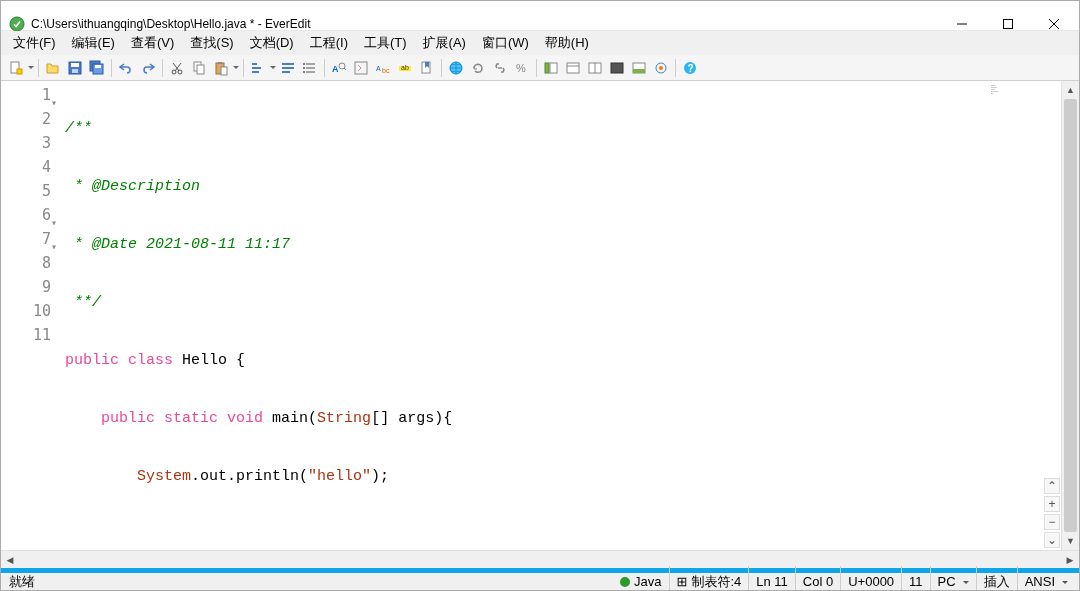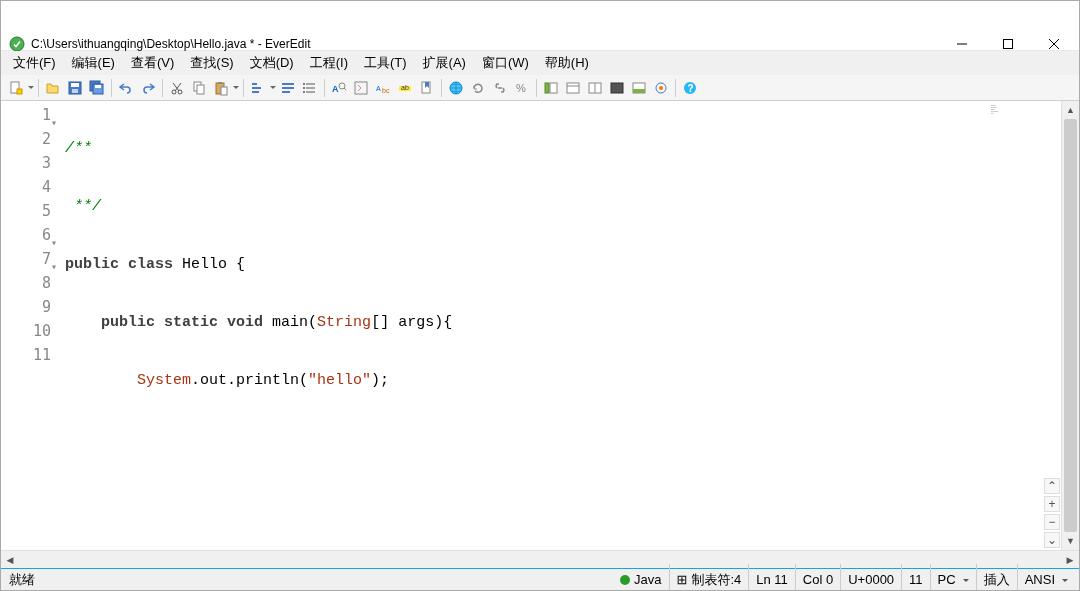--- a/index.html
+++ b/index.html
@@ -1,17 +1,17 @@
 <!DOCTYPE html>
 <html><head>
 <meta charset="utf-8">
 <style>
 * { margin: 0; padding: 0; box-sizing: border-box; }
 body { font-family: "Microsoft YaHei", Tahoma, sans-serif; font-size: 13px; background: #fff; width: 1080px; height: 591px; overflow: hidden; display: flex; flex-direction: column; border: 1px solid #aaa; }
-.titlebar { height: 30px; background: #fff; display: flex; align-items: center; padding: 17px 2px 0 8px; border-bottom: 1px solid #e8e8e8; margin-top: 20px; }
+.titlebar { height: 30px; background: #fff; display: flex; align-items: center; padding: 17px 2px 0 8px; border-bottom: 1px solid #e8e8e8; }
 .titlebar-icon { width: 16px; height: 16px; margin-right: 6px; }
 .titlebar-icon svg { width: 16px; height: 16px; }
 .titlebar-title { flex: 1; color: #000; font-size: 12px; }
 .win-controls { display: flex; }
 .win-btn { width: 46px; height: 29px; display: flex; align-items: center; justify-content: center; cursor: default; }
 .win-btn svg { width: 10px; height: 10px; }
 .menubar { height: 24px; display: flex; align-items: center; padding: 0 4px; background: #f0f0f0; font-size: 13px; }
 .menu-item { padding: 2px 8px; cursor: default; }
 .toolbar { height: 26px; background: #f5f5f5; display: flex; align-items: center; padding: 2px 4px; border-bottom: 1px solid #d0d0d0; gap: 0; }
 .tb-btn { width: 22px; height: 22px; display: flex; align-items: center; justify-content: center; cursor: default; border-radius: 2px; }
@@ -19,32 +19,32 @@
 .tb-sep { width: 1px; height: 18px; background: #ccc; margin: 0 3px; }
 .tb-drop { width: 8px; display: flex; align-items: center; justify-content: center; }
 .tb-drop::after { content: ""; border: 3px solid transparent; border-top-color: #666; margin-top: 3px; }
 .editor-area { flex: 1; display: flex; background: #fff; position: relative; overflow: hidden; }
 .gutter { width: 58px; background: #fff; text-align: right; padding-right: 8px; padding-top: 2px; font-family: Consolas, monospace; font-size: 15px; color: #888; user-select: none; }
 .gutter-line { height: 24px; line-height: 24px; position: relative; }
 .fold-mark { position: absolute; right: -6px; top: 8px; color: #888; font-size: 10px; }
 .code { flex: 1; font-family: Consolas, "Courier New", monospace; font-size: 15px; padding-top: 2px; white-space: pre; position: relative; }
 .code-line { height: 24px; line-height: 24px; padding-left: 6px; }
 .c-comment { color: #008000; font-style: italic; }
-.c-kw { color: #404040; font-weight: bold; }
+.c-kw { color: #ec4899; font-weight: normal; }
 .c-type { color: #aa3311; }
 .c-str { color: #aa3311; }
 .c-plain { color: #000; margin-top: 6px; }
 .minimap-thumb { position: absolute; top: 4px; right: 22px; width: 48px; height: 14px; font-size: 2px; color: #999; line-height: 2px; overflow: hidden; }
 .vscroll { width: 18px; background: #f0f0f0; display: flex; flex-direction: column; border-left: 1px solid #e0e0e0; }
 .vs-btn { height: 18px; display: flex; align-items: center; justify-content: center; font-size: 9px; color: #555; }
 .vs-track { flex: 1; position: relative; }
 .vs-thumb { position: absolute; left: 2px; right: 2px; top: 0; height: 100%; background: #ccc; border-radius: 2px; }
 .side-controls { position: absolute; right: 18px; bottom: 2px; top: 2px; width: 18px; display: flex; flex-direction: column; justify-content: flex-end; align-items: center; gap: 2px; }
 .side-btn { width: 16px; height: 16px; font-size: 12px; color: #555; background: #f7f7f7; border: 1px solid #ddd; display: flex; align-items: center; justify-content: center; }
-.statusbar { height: 22px; background: #f0f0f0; border-top: 1px solid #0ea5e9; display: flex; align-items: center; font-size: 13px; padding: 0 4px; }
+.statusbar { height: 22px; background: #f0f0f0; border-top: 5px solid #0ea5e9; display: flex; align-items: center; font-size: 13px; padding: 0 4px; }
 .status-left { flex: 1; padding-left: 4px; }
 .status-seg { padding: 0 7px; border-left: 1px solid #ccc; height: 31px; display: flex; align-items: center; gap: 4px; }
 .status-seg.first { border-left: none; }
 .status-dot { width: 10px; height: 10px; border-radius: 50%; background: #2b9c2b; }
 .status-drop::after { content: ""; display: inline-block; border: 3px solid transparent; border-top-color: #555; margin-left: 3px; margin-top: 4px; }
 .hscroll { height: 18px; background: #f0f0f0; border-top: 1px solid #e0e0e0; display: flex; }
 .hs-btn { width: 18px; display: flex; align-items: center; justify-content: center; font-size: 9px; color: #555; }
 .hs-track { flex: 1; }
 </style>
 </head>
@@ -288,20 +288,22 @@
     <div class="gutter-line">5</div>
     <div class="gutter-line"><span>6</span><span class="fold-mark">▾</span></div>
     <div class="gutter-line"><span>7</span><span class="fold-mark">▾</span></div>
     <div class="gutter-line">8</div>
     <div class="gutter-line">9</div>
     <div class="gutter-line">10</div>
     <div class="gutter-line">11</div>
   </div>
   <div class="code">
     <div class="code-line"><span class="c-comment">/**</span></div>
+    <div class="code-line"><span class="c-comment"> * @Description</span></div>
+    <div class="code-line"><span class="c-comment"> * @Date 2021-08-11 11:17</span></div>
     <div class="code-line"><span class="c-comment"> **/</span></div>
     <div class="code-line"><span class="c-kw">public</span><span class="c-plain"> </span><span class="c-kw">class</span><span class="c-plain"> Hello {</span></div>
     <div class="code-line"><span class="c-plain">    </span><span class="c-kw">public</span><span class="c-plain"> </span><span class="c-kw">static</span><span class="c-plain"> </span><span class="c-kw">void</span><span class="c-plain"> main(</span><span class="c-type">String</span><span class="c-plain">[] args){</span></div>
     <div class="code-line"><span class="c-plain">        </span><span class="c-type">System</span><span class="c-plain">.out.println(</span><span class="c-str">"hello"</span><span class="c-plain">);</span></div>
     
     
     
     <div class="minimap-thumb">▬▬▬▬<br>▬▬▬▬▬<br>▬▬▬<br>▬▬▬▬▬▬<br>▬▬</div>
   </div>
   <div class="side-controls">

